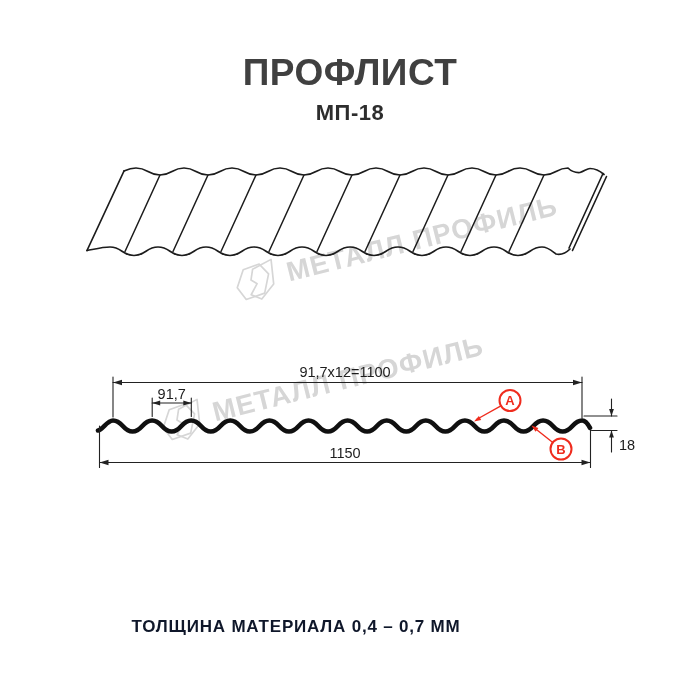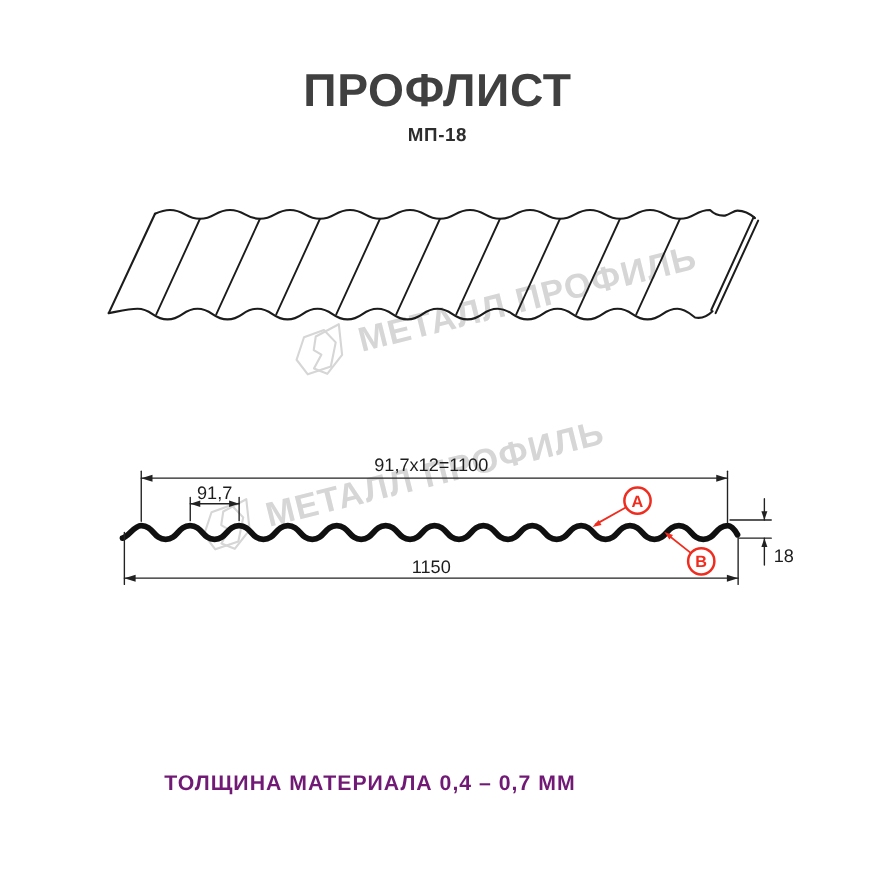--- a/index.html
+++ b/index.html
@@ -1,23 +1,23 @@
 <!DOCTYPE html>
 <html><head>
 <meta charset="utf-8">
 <style>
   html,body{margin:0;padding:0;background:#fff;}
   .page{position:relative;width:700px;height:700px;background:#fff;overflow:hidden;
         font-family:"Liberation Sans",sans-serif;}
   .title{position:absolute;top:52px;left:0;width:700px;text-align:center;
          font-size:37px;font-weight:800;letter-spacing:.5px;color:#404040;z-index:5;}
   .subtitle{position:absolute;top:100px;left:0;width:700px;text-align:center;
-         font-size:15px;font-weight:700;letter-spacing:.5px;color:#2d2d2d;z-index:5;}
+         font-size:22px;font-weight:700;letter-spacing:.5px;color:#2d2d2d;z-index:5;}
   .footer{position:absolute;top:617px;left:0;width:592px;text-align:center;
-         font-size:17px;font-weight:700;letter-spacing:.8px;color:#701a75;z-index:5;}
+         font-size:17px;font-weight:700;letter-spacing:.8px;color:#0f172a;z-index:5;}
   .wm{position:absolute;display:flex;align-items:center;gap:9px;white-space:nowrap;
       transform:rotate(-14deg);transform-origin:0 50%;z-index:1;
       font-weight:700;font-size:27.5px;letter-spacing:1px;color:#d6d6d6;}
   .wm1{left:226px;top:266px;}
   .wm2{left:152px;top:406px;}
   .wm svg{display:block;}
   #draw{position:absolute;left:0;top:0;z-index:2;}
   .dim{font-family:"Liberation Sans",sans-serif;font-size:14.5px;fill:#1d1d1d;}
   .redt{font-family:"Liberation Sans",sans-serif;font-size:13px;font-weight:700;}
   .redc{fill:none;stroke-width:2px;}

